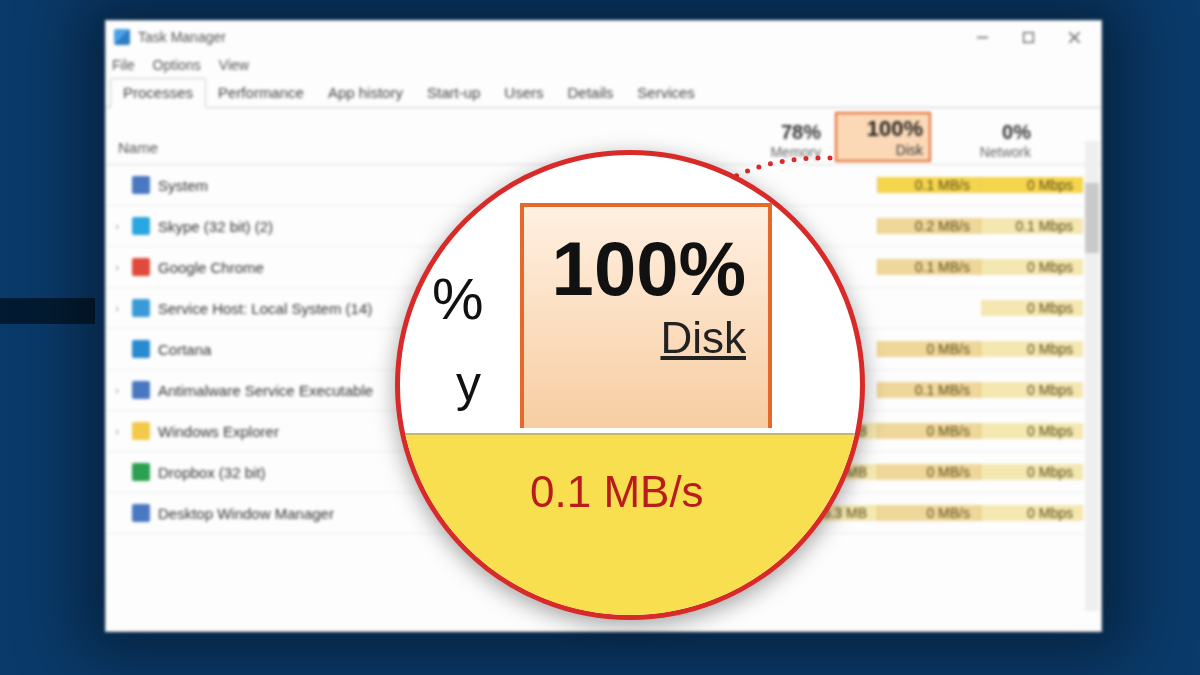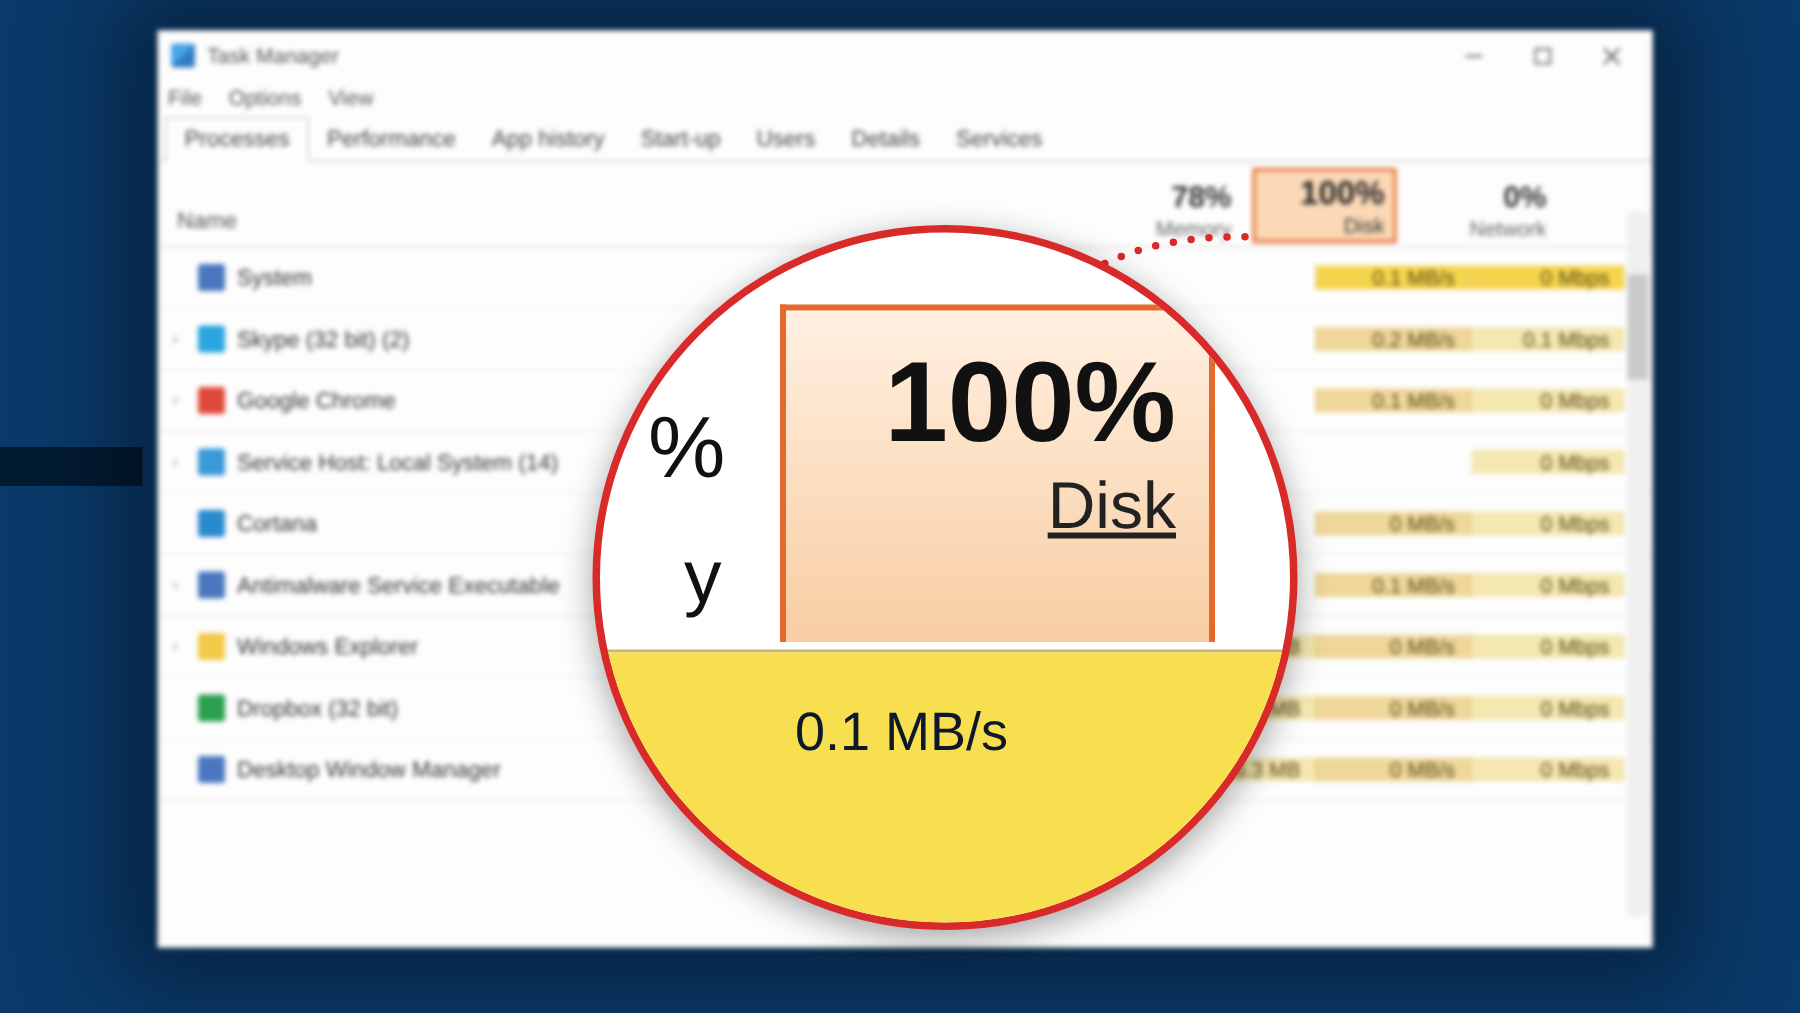--- a/index.html
+++ b/index.html
@@ -57,33 +57,33 @@
   .sb-thumb{position:absolute;right:2px;top:162px;width:14px;height:70px;background:#c9c9c9;}
 
   
 
   
   .mag{position:absolute;left:395px;top:150px;width:460px;height:460px;border-radius:50%;
     background:#fff;border:5px solid #d92a2a;overflow:hidden;
     box-shadow:0 6px 22px rgba(0,0,0,.35);}
   .mag-inner{position:relative;width:100%;height:100%;}
   
-  .mag-box{position:absolute;left:120px;top:48px;width:290px;height:225px;
+  .mag-box{position:absolute;left:120px;top:48px;width:252px;height:225px;
     border:4px solid #e46a2c;border-bottom:none;
     background:linear-gradient(#fff0e1,#f8cda2);
     text-align:right;padding:24px 22px 10px 10px;box-sizing:border-box;}
   .mag-box .bigpct{font-size:76px;font-weight:700;color:#111;line-height:1;}
   .mag-box .biglbl{font-size:44px;color:#222;margin-top:6px;text-decoration:underline;}
   
   .mag-pct-frag{position:absolute;left:32px;top:110px;font-size:58px;color:#111;}
   .mag-y-frag{position:absolute;left:56px;top:200px;font-size:50px;color:#111;}
   
   .mag-div{position:absolute;left:0;top:278px;width:100%;height:2px;background:#c7b56a;}
   .mag-band{position:absolute;left:0;top:280px;width:100%;height:180px;background:#f7df4f;}
-  .mag-val{position:absolute;left:130px;top:312px;font-size:36px;color:#0f172a;}
+  .mag-val{position:absolute;left:130px;top:312px;font-size:44px;color:#b91c1c;}
   
   .dots{position:absolute;left:700px;top:152px;width:160px;height:60px;pointer-events:none;}
   .dots svg{overflow:visible;}
 </style>
 </head>
 <body>
 
 <div class="desktop">
   <div class="win-cross-h"></div>
 

